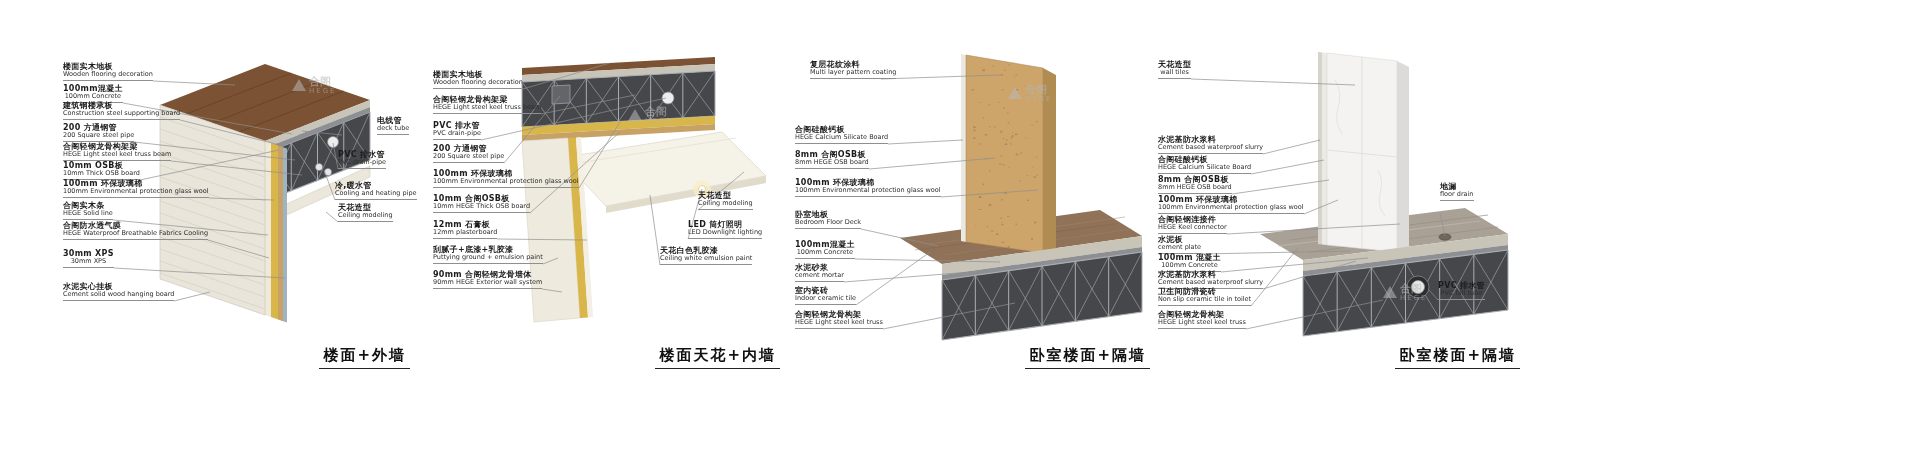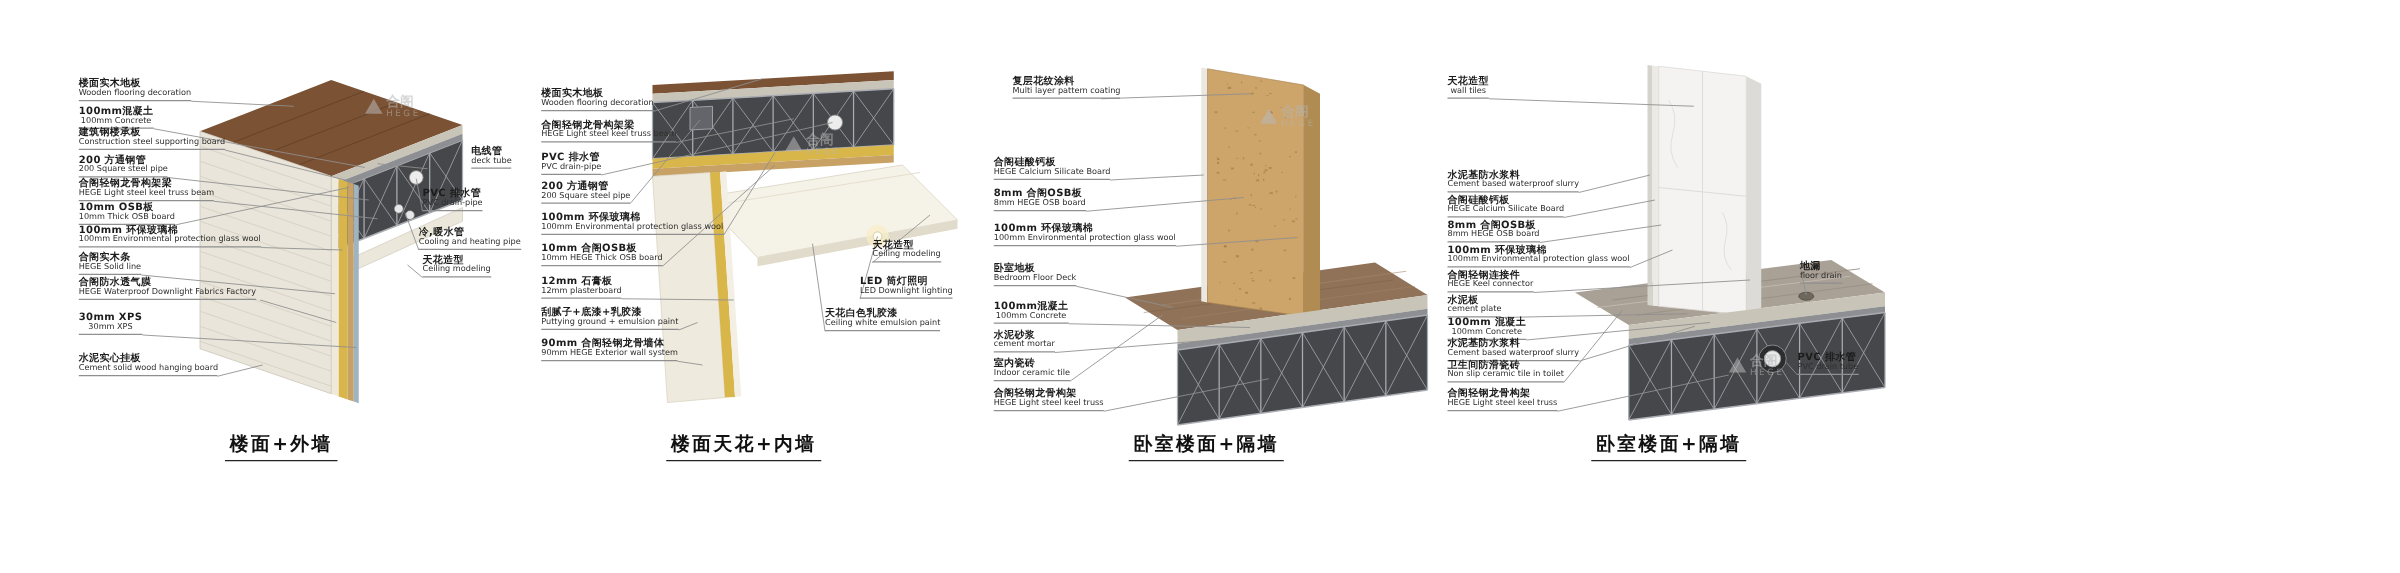--- a/index.html
+++ b/index.html
@@ -4,21 +4,21 @@
 <style>
   * { margin:0; padding:0; box-sizing:border-box; }
   html,body { background:#ffffff; font-family:"DejaVu Sans", sans-serif; }
   #stage { position:relative; width:1920px; height:394px; background:#ffffff; overflow:hidden; }
   .panel { position:absolute; top:0; width:370px; height:458px; }
   .panel svg { position:absolute; left:0; top:0; }
   .callout { position:absolute; width:max-content; white-space:nowrap;
              border-bottom:1px solid #8f8f8f; padding-bottom:1px; line-height:1.18; }
   .callout .zh { font-size:8px; font-weight:bold; color:#1c1c1c; letter-spacing:0.3px; }
   .callout .en { font-size:6.5px; color:#2e2e2e;text-align:center; }
-  .panel-title { position:absolute; left:0; right:0; top:345px; text-align:center; }
+  .panel-title { position:absolute; left:0; right:0; top:345px; text-align:right; }
   .panel-title span { display:inline-block; font-size:15px; font-weight:bold; color:#111;
                       border-bottom:1.5px solid #222; padding:0 4px 3px; letter-spacing:2px; }
   .wm { position:absolute; display:flex; align-items:center; gap:3px; opacity:0.55; }
   .wm-tri { width:0; height:0; border-left:7px solid transparent; border-right:7px solid transparent;
             border-bottom:12px solid #b9b9b9; }
   .wm-txt { display:flex; flex-direction:column; line-height:1.05; }
   .wm-zh { font-size:11px; font-weight:bold; color:#b5b5b5; }
   .wm-en { font-size:7px; color:#b5b5b5; letter-spacing:2px; }
 </style>
 </head>
@@ -140,21 +140,21 @@
       <div class="callout" style="left: 23px; top: 179px;">
         <div class="zh">100mm 环保玻璃棉</div>
         <div class="en">100mm Environmental protection glass wool</div>
       </div>
       <div class="callout" style="left: 23px; top: 201px;">
         <div class="zh">合阁实木条</div>
         <div class="en">HEGE Solid line</div>
       </div>
       <div class="callout" style="left: 23px; top: 221px;">
         <div class="zh">合阁防水透气膜</div>
-        <div class="en">HEGE Waterproof Downlight Fabrics Factory</div>
+        <div class="en">HEGE Waterproof Breathable Fabrics Cooling</div>
       </div>
       <div class="callout" style="left: 23px; top: 249px;">
         <div class="zh">30mm XPS</div>
         <div class="en">30mm XPS</div>
       </div>
       <div class="callout" style="left: 23px; top: 282px;">
         <div class="zh">水泥实心挂板</div>
         <div class="en">Cement solid wood hanging board</div>
       </div>
       <div class="callout" style="left: 302px; top: 116px; margin-left: 35px;">
@@ -618,27 +618,27 @@
         <div class="en">Cement based waterproof slurry</div>
       </div>
       <div class="callout" style="left: 8px; top: 287px;">
         <div class="zh">卫生间防滑瓷砖</div>
         <div class="en">Non slip ceramic tile in toilet</div>
       </div>
       <div class="callout" style="left: 8px; top: 310px;">
         <div class="zh">合阁轻钢龙骨构架</div>
         <div class="en">HEGE Light steel keel truss</div>
       </div>
-      <div class="callout" style="left: 290px; top: 208px;">
+      <div class="callout" style="left: 290px; top: 182px;">
         <div class="zh">地漏</div>
         <div class="en">floor drain</div>
       </div>
       <div class="callout" style="left: 288px; top: 281px;">
         <div class="zh">PVC 排水管</div>
-        <div class="en">PVC drain tube</div>
+        <div class="en">PVC fall tube</div>
       </div>
       <div class="panel-title"><span>卧室楼面+隔墙</span></div>
       <div class="wm" style="left: 233px; top: 283px;">
         <span class="wm-tri"></span>
         <span class="wm-txt">
           <span class="wm-zh">合阁</span>
           <span class="wm-en">HEGE</span>
         </span>
       </div>
     </div>

